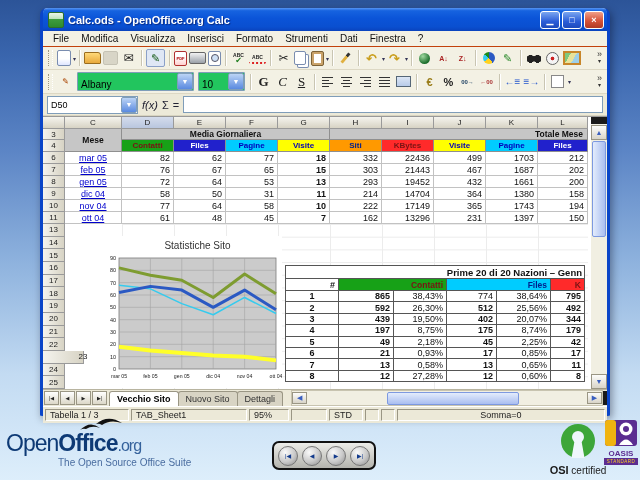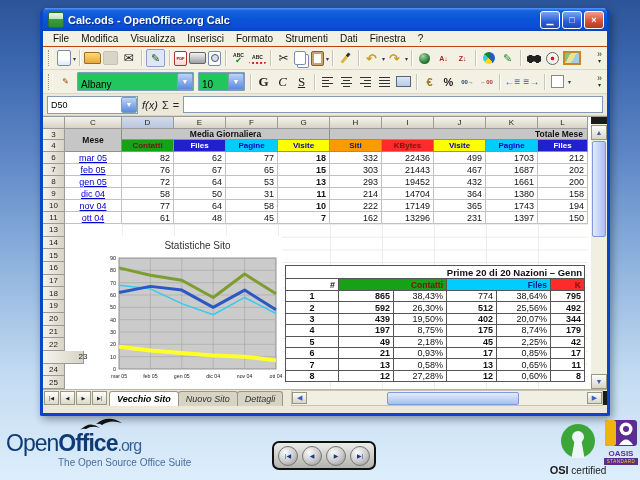--- a/index.html
+++ b/index.html
@@ -506,33 +506,43 @@
       </div>
     </div>
 
     <div class="tabsrow">
       <span id="tabnavs" style="display:flex;">
           <span class="tnav">|◀</span>
           <span class="tnav">◀</span>
           <span class="tnav">▶</span>
           <span class="tnav">▶|</span>
         </span>
-      <span id="sheettabs" style="display:flex;margin-left:3px;font-style:italic;">
+      <span id="sheettabs" style="display:flex;margin-left:3px;">
           <span class="stab active">Vecchio Sito</span>
           <span class="stab">Nuovo Sito</span>
           <span class="stab">Dettagli</span>
         </span>
       <span class="hscroll">
         <span class="hbtn">◀</span>
         <span class="hthumb"></span>
         <span class="hbtn" style="margin-left:auto;">▶</span>
       </span>
       <span class="hsplit"></span>
     </div>
 
+    <div class="statusbar" id="statusbar">
+        <div class="seg" style="width: 84px;">Tabella 1 / 3</div>
+        <div class="seg" style="width: 116px;">TAB_Sheet1</div>
+        <div class="seg" style="width: 40px;">95%</div>
+        <div class="seg" style="width: 36px;"></div>
+        <div class="seg" style="width: 34px;">STD</div>
+        <div class="seg" style="width: 14px;"></div>
+        <div class="seg" style="width: 14px;"></div>
+        <div class="seg" style="flex: 1 1 0%; justify-content: center;">Somma=0</div>
+      </div>
   </div>
 
   <div class="oologo">
     <svg class="birds" width="70" height="18" viewBox="0 0 70 18">
       <path d="M18 14 Q28 4 38 12 Q30 9 24 13 Q21 12 18 14Z" fill="#111"></path>
       <path d="M34 8 Q46 -2 60 7 Q48 3 40 9 Q37 7 34 8Z" fill="#111"></path>
     </svg>
     <div class="line1">
       <span>Open</span><span class="bold">Office</span><span class="org">.org</span>
     </div>

